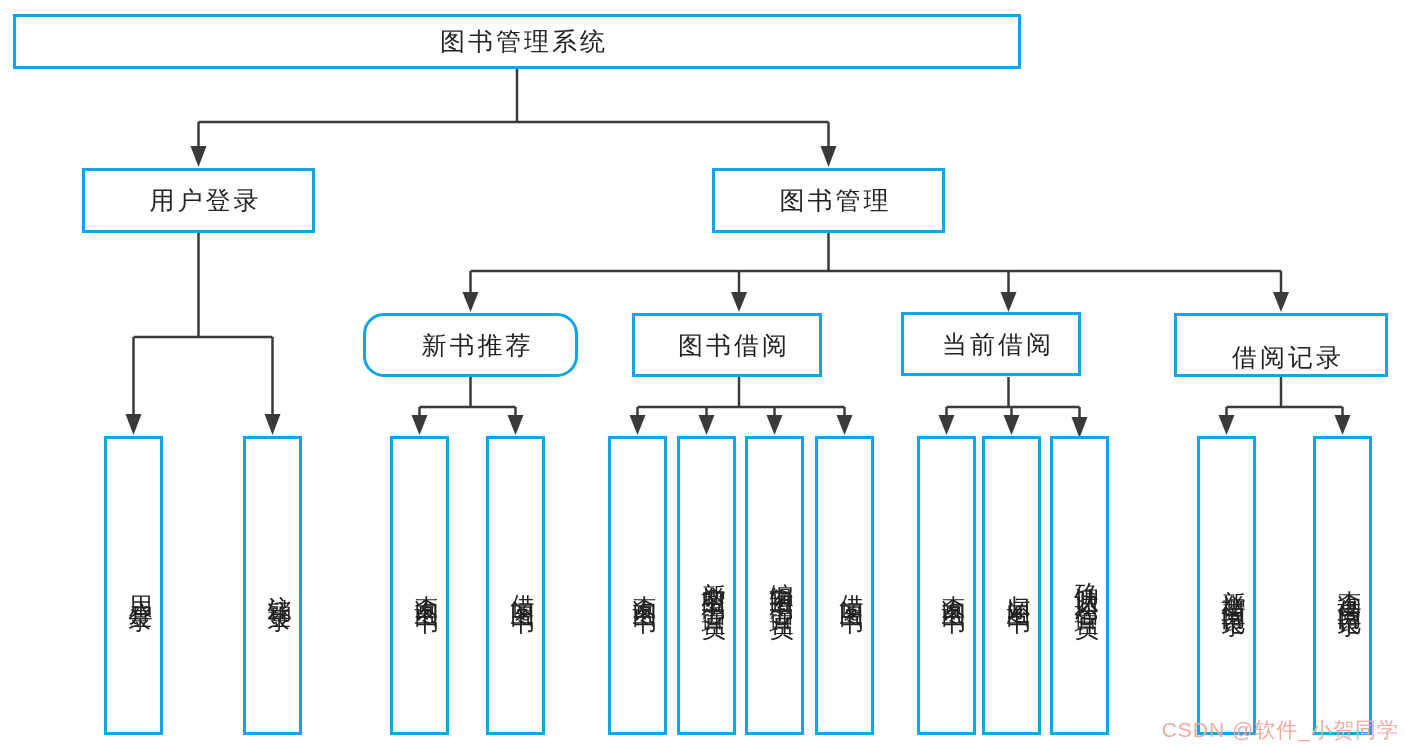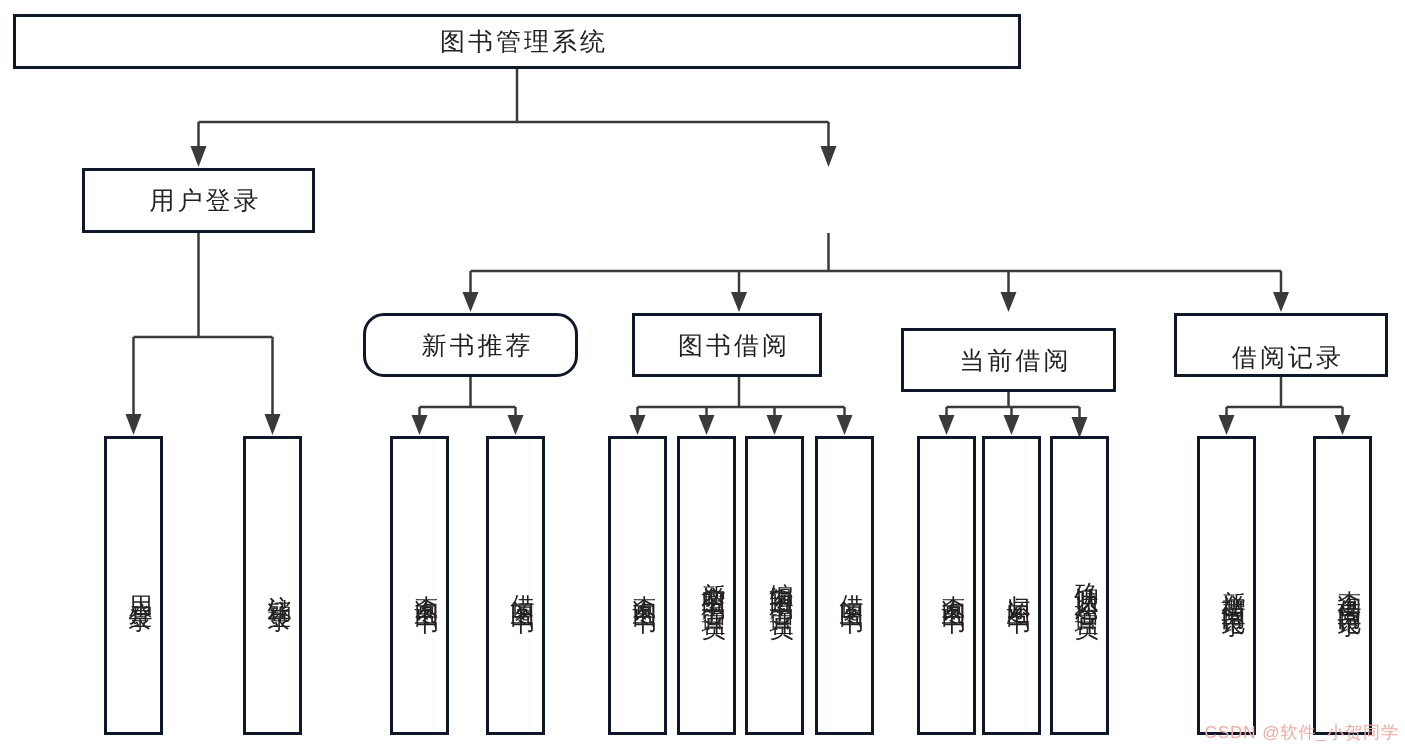--- a/index.html
+++ b/index.html
@@ -20,21 +20,21 @@
     position: absolute;
     left: 0;
     top: 0;
     width: 1405px;
     height: 747px;
   }
   .node {
     position: absolute;
     box-sizing: border-box;
     background: #ffffff;
-    border: 3px solid #0f172a;
+    border: 3px solid #0ea5e9;
     display: flex;
     align-items: center;
     justify-content: center;
     color: #222222;
     text-align: center;
     padding-left: 14px;
   }
   .hbox {
     font-size: 25px;
     letter-spacing: 3px;
@@ -50,41 +50,41 @@
     height: 299px;
   }
   
   .n-root { left: 13px; top: 14px; width: 1008px; height: 55px; }
   
   .n-l2-0 { left: 82px;  top: 168px; width: 233px; height: 65px; }
   .n-l2-1 { left: 712px; top: 168px; width: 233px; height: 65px; }
   
   .n-l3-0 { left: 363px;  top: 313px; width: 215px; height: 64px; border-radius: 21px; }
   .n-l3-1 { left: 632px;  top: 313px; width: 190px; height: 64px; }
-  .n-l3-2 { left: 901px;  top: 328px; width: 215px; height: 64px; }
+  .n-l3-2 { left: 901px;  top: 312px; width: 180px; height: 64px; }
   .n-l3-3 { left: 1174px; top: 313px; width: 214px; height: 64px; align-items: flex-end; }
   
   .n-a0 { left: 104px;  }
   .n-a1 { left: 243px;  }
   .n-b0 { left: 390px;  }
   .n-b1 { left: 486px;  }
   .n-c0 { left: 608px;  }
   .n-c1 { left: 677px;  }
   .n-c2 { left: 745px;  }
   .n-c3 { left: 815px;  }
   .n-d0 { left: 917px;  }
   .n-d1 { left: 982px;  }
   .n-d2 { left: 1050px; }
   .n-e0 { left: 1197px; }
   .n-e1 { left: 1313px; }
   .watermark {
     position: absolute;
     right: 6px;
     bottom: 3px;
-    font-size: 17px;
+    font-size: 21px;
     color: #efa9a2;
     letter-spacing: 1px;
     white-space: nowrap;
   }
 </style>
 </head>
 <body>
 
 <div class="stage">
 
@@ -150,20 +150,23 @@
     <polygon fill="#3a3a3a" stroke="none" points="1334.5,415 1350.5,415 1342.5,435"></polygon>
   </svg>
 
   <div class="node hbox n-root">
     <span>图书管理系统</span>
   </div>
 
   <div class="node hbox n-l2-0">
     <span>用户登录</span>
   </div>
+  <div class="node hbox n-l2-1">
+    <span>图书管理</span>
+  </div>
 
   <div class="node hbox n-l3-0">
     <span>新书推荐</span>
   </div>
   <div class="node hbox n-l3-1">
     <span>图书借阅</span>
   </div>
   <div class="node hbox n-l3-2">
     <span>当前借阅</span>
   </div>

